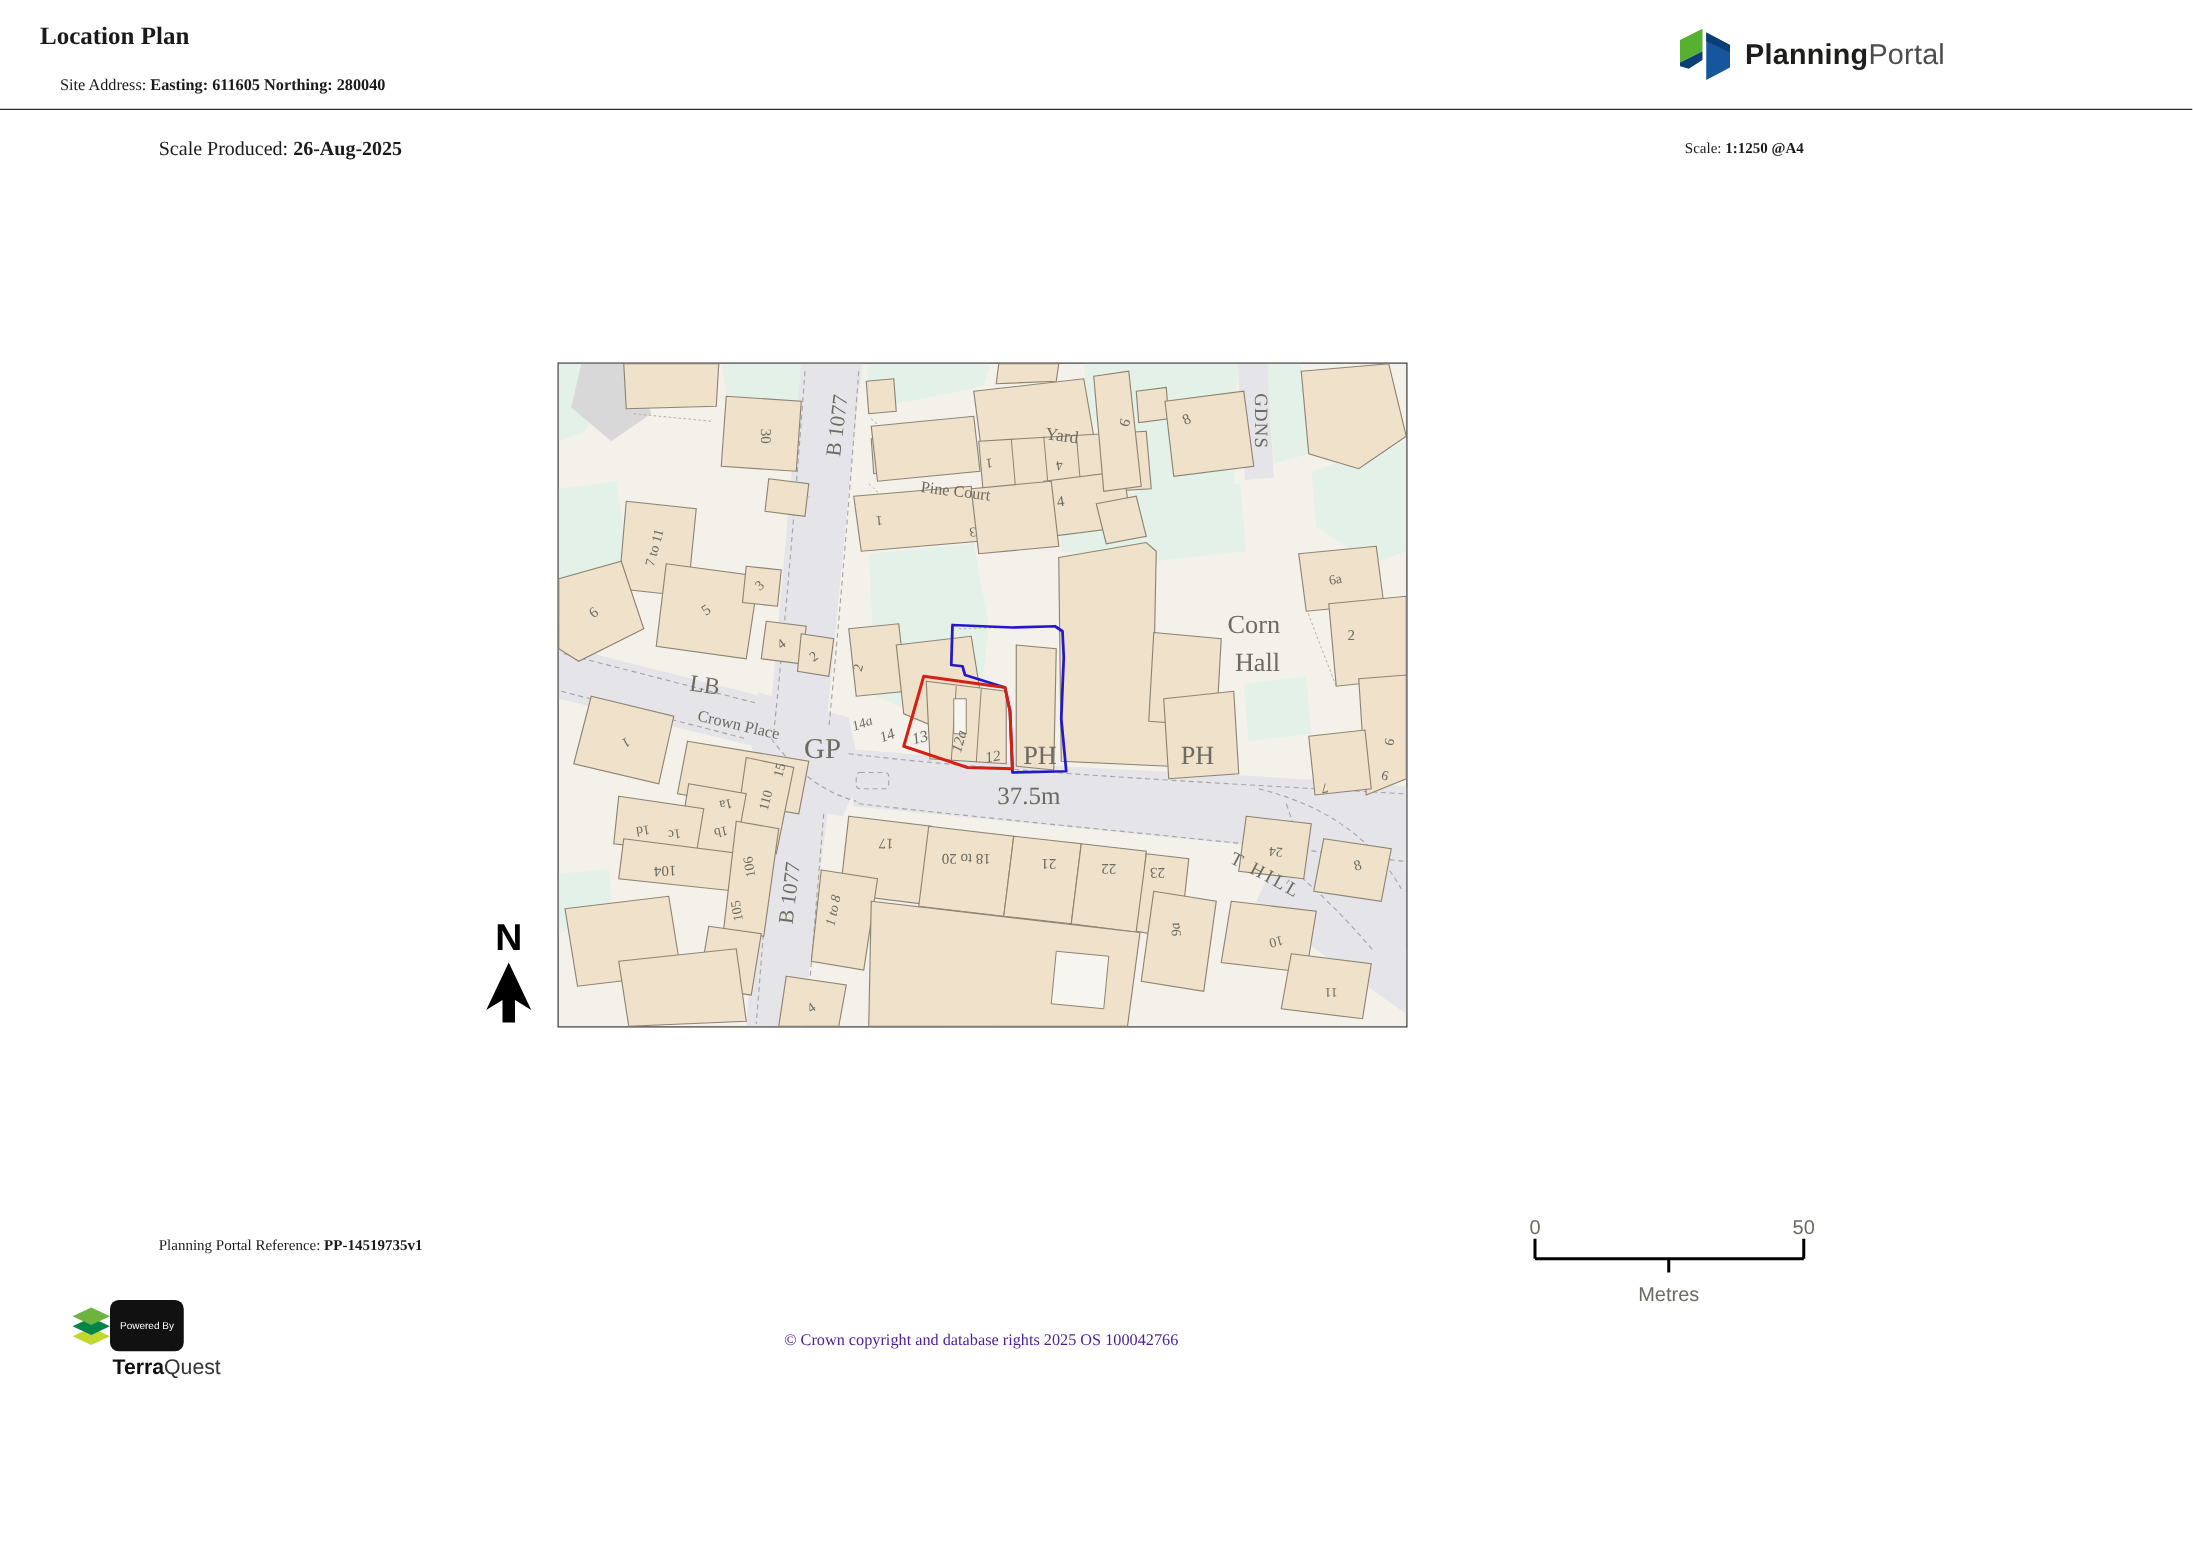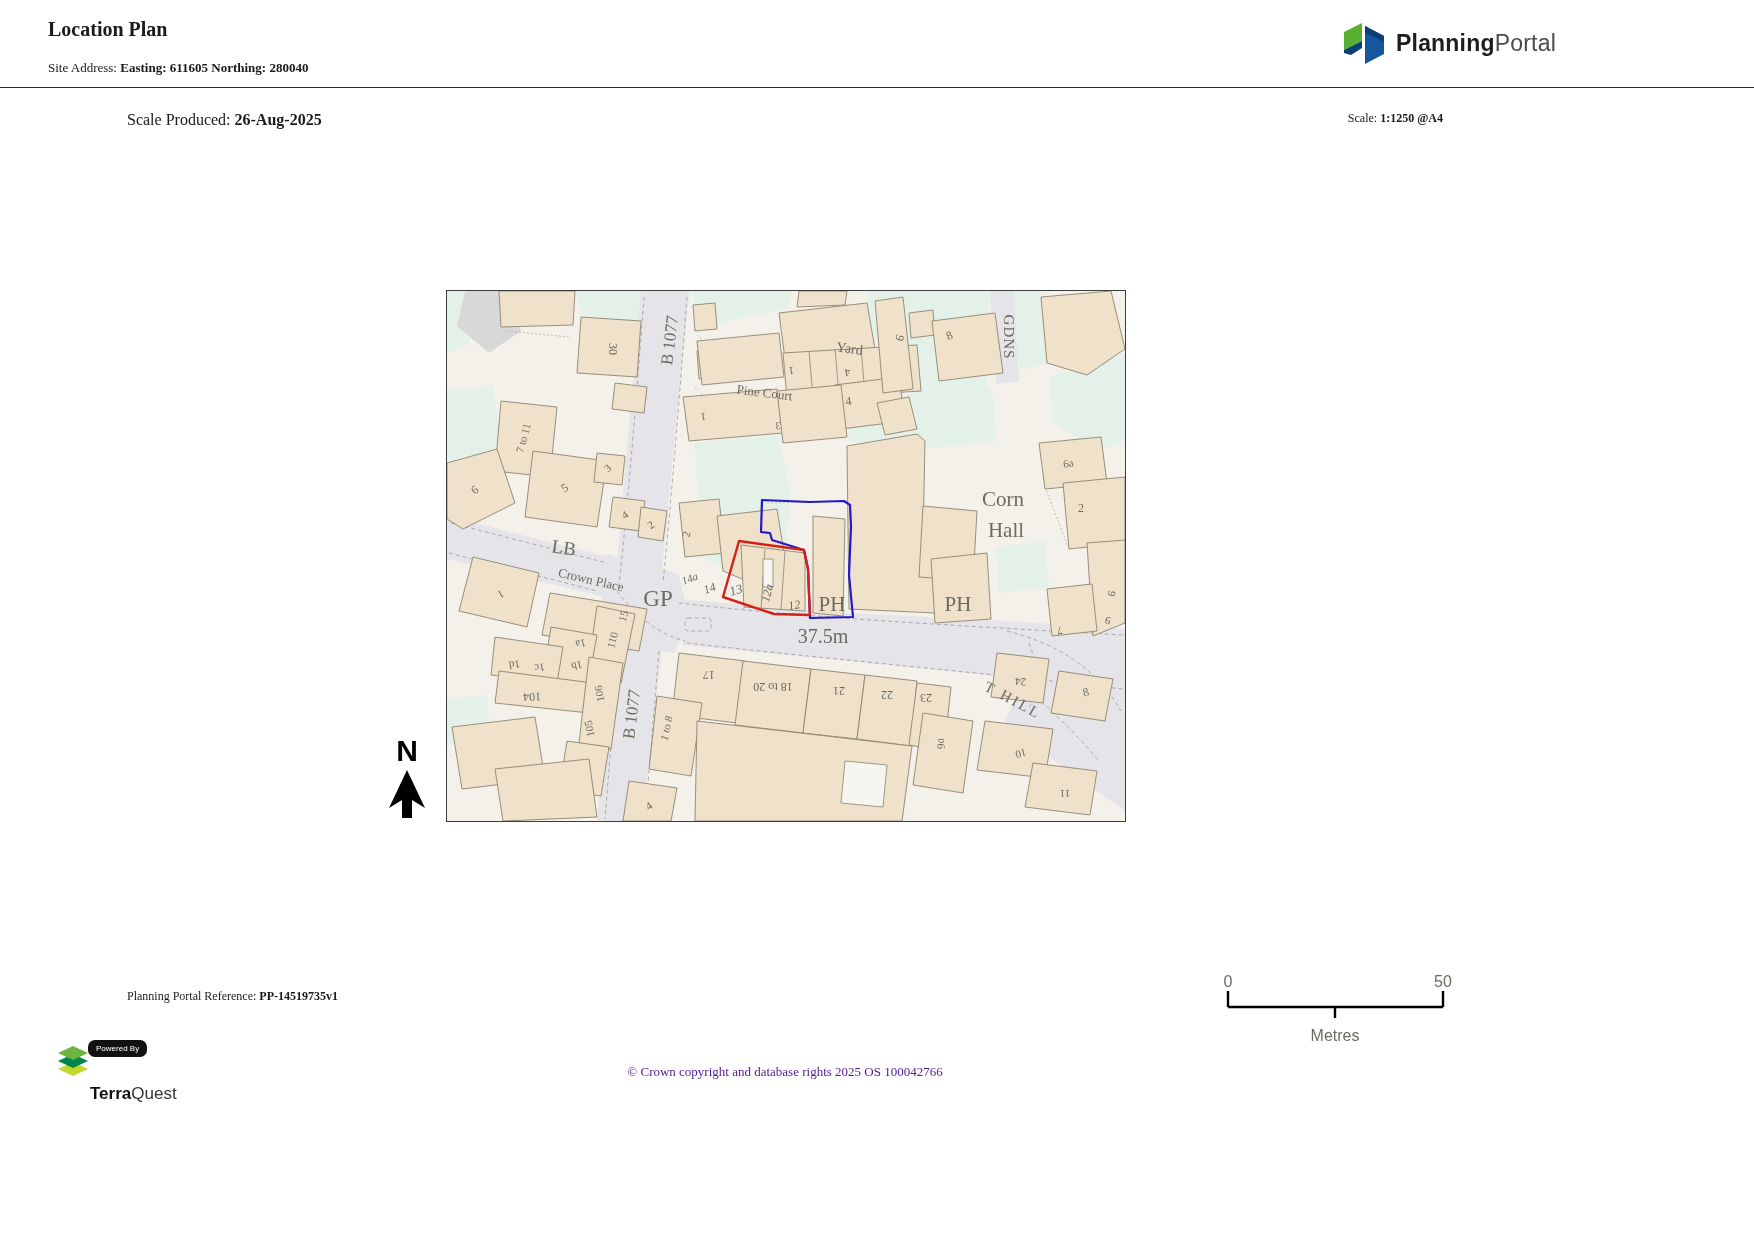--- a/index.html
+++ b/index.html
@@ -1,20 +1,20 @@
 <!DOCTYPE html>
 <html><head>
 <meta charset="utf-8">
 <style>
   html,body{margin:0;padding:0;}
   body{width:1754px;height:1241px;background:#ffffff;position:relative;overflow:hidden;
        font-family:"Liberation Serif","DejaVu Serif",serif;color:#1a1a1a;}
   .abs{position:absolute;}
   
-  #title{left:48px;top:18px;font-size:20px;font-weight:bold;}
+  #title{left:32px;top:18px;font-size:20px;font-weight:bold;}
   #siteaddr{left:48px;top:46px;font-size:13px;margin-top:14px;}
   #hr{left:0;top:87px;width:1754px;height:0;border-top:1.6px solid #2b2b2b;}
   #dateline{left:127px;top:111px;font-size:16px;}
   #scaleline{right:311px;top:111px;font-size:12px;}
   b{font-weight:bold;}
   
   #pplogo{left:1341px;top:18px;width:400px;height:50px;display:flex;align-items:center;}
   #pplogo .mark{width:46px;height:46px;margin-right:9px;}
   #pplogo .wordmark{font-family:"Liberation Sans","DejaVu Sans",sans-serif;font-size:23px;letter-spacing:.2px;}
   #pplogo .w1{font-weight:bold;color:#1d1d1b;}
@@ -33,21 +33,21 @@
   .white{fill:#f7f5ef;stroke:#8c8472;stroke-width:0.8;}
   
   #north{left:384px;top:734px;width:46px;height:96px;text-align:center;}
   #north .n{font-family:"Liberation Sans","DejaVu Sans",sans-serif;font-weight:bold;font-size:30px;color:#000;}
   
   #refline{left:127px;top:989px;font-size:12px;}
   #scalebar{left:1215px;top:965px;width:245px;height:85px;font-family:"Liberation Sans","DejaVu Sans",sans-serif;}
   #copyright{left:0;top:1064px;width:1570px;text-align:center;font-size:13px;color:#4c1d95;}
   #tq{left:56px;top:1038px;width:220px;height:46px;}
   #tq .pill{position:absolute;left:32px;top:2px;background:#111;color:#fff;border-radius:7px;
-            font-family:"Liberation Sans","DejaVu Sans",sans-serif;font-size:8px;padding:4px 8px;}
+            font-family:"Liberation Sans","DejaVu Sans",sans-serif;font-size:8px;padding:16px 8px;}
   #tq .word{position:absolute;left:34px;top:14px;font-family:"Liberation Sans","DejaVu Sans",sans-serif;font-size:17px;color:#111;margin-top:32px;}
   #tq .word .q{font-weight:normal;color:#333;}
   #tq .word .t{font-weight:bold;}
 </style>
 </head>
 <body>
 
 <div class="abs" id="title">Location Plan</div>
 <div class="abs" id="siteaddr"><span>Site Address: </span><b>Easting: 611605 Northing: 280040</b></div>
 <div class="abs" id="hr"></div>

